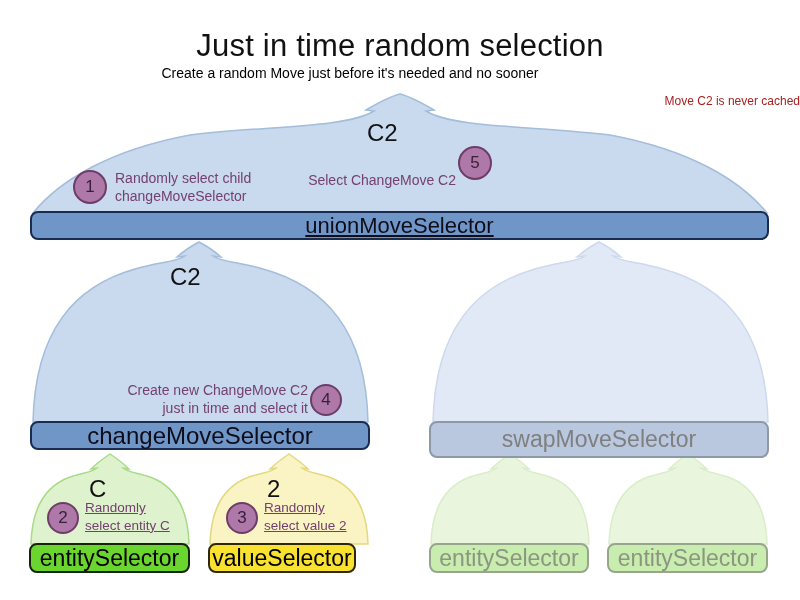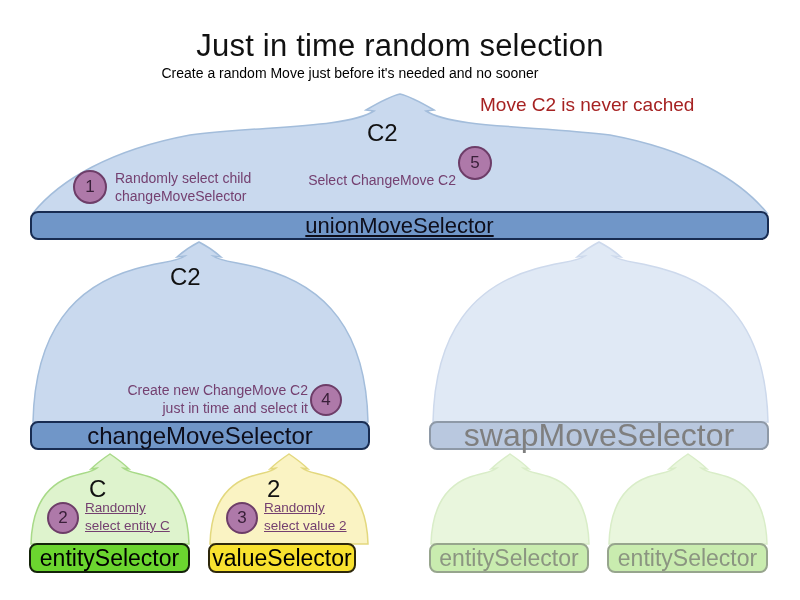--- a/index.html
+++ b/index.html
@@ -12,22 +12,22 @@
   .abs{position:absolute;}
   .page-title{
     left:0;top:28px;width:800px;text-align:center;
     font-size:31px;color:#111;letter-spacing:.2px;
   }
   .page-subtitle{
     left:0;top:65px;width:700px;text-align:center;
     font-size:14px;color:#000;
   }
   .note-red{
-    left:480px;top:94px;width:320px;text-align:left;
-    font-size:19px;color:#a62222;
+    left:480px;top:94px;width:320px;text-align:right;
+    font-size:12px;color:#a62222;
   }
   .selector-bar{
     box-sizing:border-box;display:flex;align-items:center;justify-content:center;
     border-radius:8px;white-space:nowrap;
   }
   .bar-blue{background:#7096c8;border:2px solid #182c52;color:#0d0d1a;}
   .bar-faded-blue{background:#b9c8df;border:2px solid #8e99a7;color:#7f7f7f;}
   .bar-green{background:#6bd52f;border:2px solid #142309;color:#000;}
   .bar-yellow{background:#f8e12f;border:2px solid #2e280b;color:#000;}
   .bar-faded-green{background:#c9ecaf;border:2px solid #97a58d;color:#8b9581;}
@@ -110,21 +110,21 @@
     <span>just in time and select it</span>
   </div>
   <div class="abs num-circle" style="left:310px;top:384px;width:32px;height:32px;">
     <span>4</span>
   </div>
 
   <div class="abs selector-bar bar-blue" style="left:30px;top:421px;width:340px;height:29px;font-size:24px;">
     <span>changeMoveSelector</span>
   </div>
 
-  <div class="abs selector-bar bar-faded-blue" style="left:429px;top:421px;width:340px;height:29px;font-size:32px;">
+  <div class="abs selector-bar bar-faded-blue" style="left:429px;top:421px;width:340px;height:37px;font-size:23px;">
     <span>swapMoveSelector</span>
   </div>
 
   <div class="abs out-label" style="left:89px;top:475px;width:44px;">C</div>
   <div class="abs num-circle" style="left:47px;top:502px;width:32px;height:32px;">
     <span>2</span>
   </div>
   <div class="abs ann small" style="left:85px;top:499px;">
     <span>Randomly</span>
     <span>select entity C</span>

